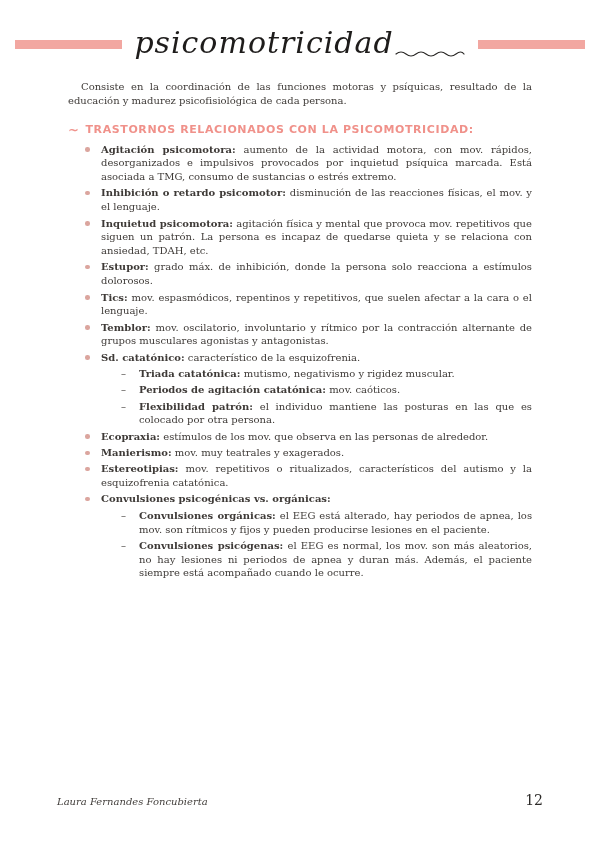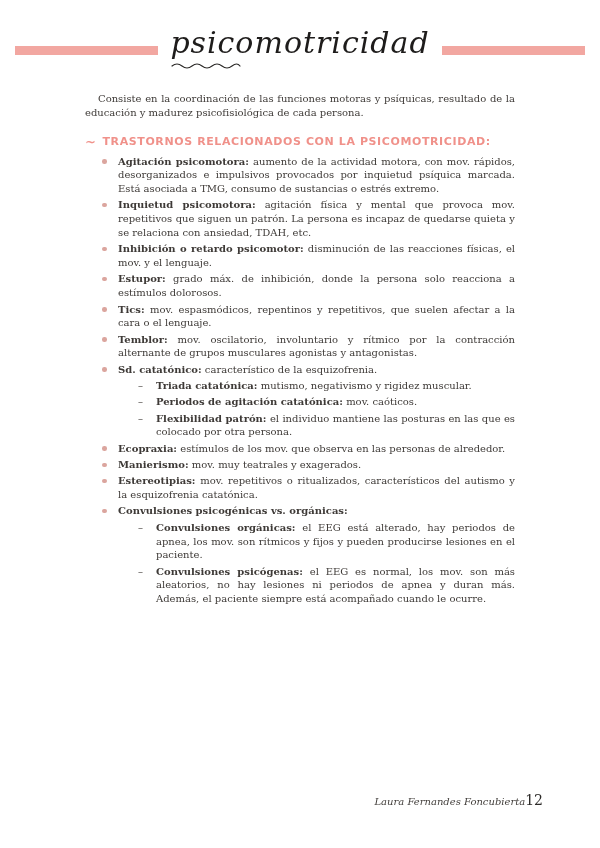--- a/index.html
+++ b/index.html
@@ -23,38 +23,38 @@
     align-items: center;
     padding: 30px 15px 0 15px;
   }
   .bar {
     flex: 1;
     height: 9px;
     background: #f2a7a1;
   }
   .title-wrap {
     display: flex;
-    flex-direction: column;
-    align-items: flex-start;
+    flex-direction: row;
+    align-items: flex-end;
     padding: 0 12px;
     margin-top: -2px;
   }
   .title {
     margin: 0;
     font-size: 30px;
     font-weight: normal;
     font-style: italic;
     letter-spacing: 1px;
     line-height: 1;
     color: #1e1c1b;
   }
   .squiggle { margin-top: 3px; display: block; }
 
   
-  .content { padding: 0 85px; }
+  .content { padding: 0 68px; }
 
   .intro {
     margin: 22px 0 0 0;
     font-size: 10px;
     line-height: 1.38;
     text-align: justify;
     text-indent: 13px;
   }
 
   .section-heading {
@@ -103,21 +103,21 @@
 
   .term { font-weight: bold; }
 
   
   .footer {
     position: absolute;
     left: 57px;
     right: 57px;
     bottom: 40px;
     display: flex;
-    justify-content: flex-end;
+    justify-content: space-between;
     align-items: baseline;
     font-size: 10px;
   }
   .author { font-style: italic; color: #44403d; }
   .pagenum { font-weight: normal; font-size: 14px; color: #2c2a28; }
 </style>
 </head>
 <body>
 
 <div class="page">
@@ -142,25 +142,25 @@
       <span>TRASTORNOS RELACIONADOS CON LA PSICOMOTRICIDAD:</span>
     </div>
 
     <div class="list">
 
       <div class="item">
         <span class="bullet"></span><span class="term">Agitación psicomotora:</span> <span class="txt">aumento de la actividad motora, con mov. rápidos, desorganizados e impulsivos provocados por inquietud psíquica marcada. Está asociada a TMG, consumo de sustancias o estrés extremo.</span>
       </div>
 
       <div class="item">
+        <span class="bullet"></span><span class="term">Inhibición o retardo psicomotor:</span> <span class="txt">disminución de las reacciones físicas, el mov. y el lenguaje.</span>
+      </div>
+
+      <div class="item">
         <span class="bullet"></span><span class="term">Inquietud psicomotora:</span> <span class="txt">agitación física y mental que provoca mov. repetitivos que siguen un patrón. La persona es incapaz de quedarse quieta y se relaciona con ansiedad, TDAH, etc.</span>
-      </div>
-
-      <div class="item">
-        <span class="bullet"></span><span class="term">Inhibición o retardo psicomotor:</span> <span class="txt">disminución de las reacciones físicas, el mov. y el lenguaje.</span>
       </div>
 
       <div class="item">
         <span class="bullet"></span><span class="term">Estupor:</span> <span class="txt">grado máx. de inhibición, donde la persona solo reacciona a estímulos dolorosos.</span>
       </div>
 
       <div class="item">
         <span class="bullet"></span><span class="term">Tics:</span> <span class="txt">mov. espasmódicos, repentinos y repetitivos, que suelen afectar a la cara o el lenguaje.</span>
       </div>
 

